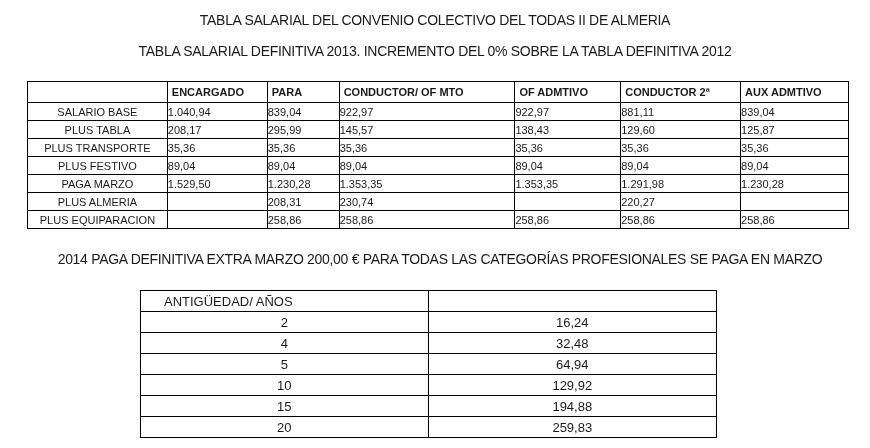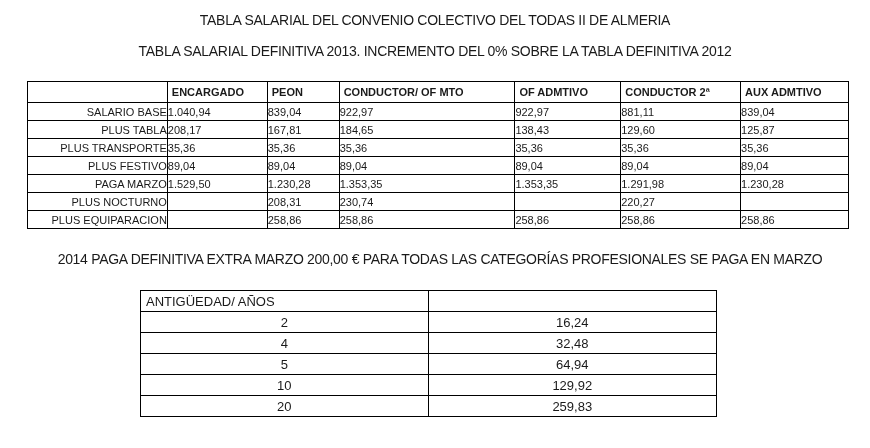--- a/index.html
+++ b/index.html
@@ -10,25 +10,25 @@
   #t1 { top: 12px; }
   #t2 { top: 43px; text-align: center; }
   #t3 { position: absolute; top: 251px; left: 0; width: 880px; text-align: center; font-size: 14px; letter-spacing: -0.3px; }
 
   table { border-collapse: collapse; position: absolute; }
   td, th { border: 1px solid #000; padding: 0; }
 
   #salary { left: 27px; top: 81px; width: 822px; font-size: 11px; }
   #salary th { height: 20px; text-align: left; padding-left: 4px; font-weight: bold; font-size: 11px; }
   #salary td { height: 17px; }
-  #salary td.rowlabel { text-align: right; }
+  #salary td.rowlabel { text-align: center; }
 
   #seniority { left: 140px; top: 290px; width: 577px; font-size: 13px; }
   #seniority td { height: 20px; text-align: center; }
-  #seniority td.hdr { text-align: left; padding-left: 5px; }
+  #seniority td.hdr { text-align: left; padding-left: 23px; }
 </style>
 </head>
 <body>
 
 <div id="t1" class="title">TABLA SALARIAL DEL CONVENIO COLECTIVO DEL TODAS II DE ALMERIA</div>
 <div id="t2" class="title">TABLA SALARIAL DEFINITIVA 2013. INCREMENTO DEL 0% SOBRE LA TABLA DEFINITIVA 2012</div>
 
 <table id="salary">
   <colgroup>
     <col style="width:140px">
@@ -36,40 +36,40 @@
       <col style="width:72px">
       <col style="width:176px">
       <col style="width:106px">
       <col style="width:120px">
       <col style="width:108px">
   </colgroup>
   <tbody>
       <tr>
     <th></th>
     <th>ENCARGADO</th>
-    <th>PEON</th>
+    <th>PARA</th>
     <th>CONDUCTOR/ OF MTO</th>
     <th>OF ADMTIVO</th>
     <th>CONDUCTOR 2ª</th>
     <th>AUX ADMTIVO</th>
   </tr>
   <tr>
     <td class="rowlabel">SALARIO BASE</td>
     <td>1.040,94</td>
     <td>839,04</td>
     <td>922,97</td>
     <td>922,97</td>
     <td>881,11</td>
     <td>839,04</td>
   </tr>
   <tr>
     <td class="rowlabel">PLUS TABLA</td>
     <td>208,17</td>
-    <td>167,81</td>
-    <td>184,65</td>
+    <td>295,99</td>
+    <td>145,57</td>
     <td>138,43</td>
     <td>129,60</td>
     <td>125,87</td>
   </tr>
   <tr>
     <td class="rowlabel">PLUS TRANSPORTE</td>
     <td>35,36</td>
     <td>35,36</td>
     <td>35,36</td>
     <td>35,36</td>
@@ -88,21 +88,21 @@
   <tr>
     <td class="rowlabel">PAGA MARZO</td>
     <td>1.529,50</td>
     <td>1.230,28</td>
     <td>1.353,35</td>
     <td>1.353,35</td>
     <td>1.291,98</td>
     <td>1.230,28</td>
   </tr>
   <tr>
-    <td class="rowlabel">PLUS NOCTURNO</td>
+    <td class="rowlabel">PLUS ALMERIA</td>
     <td></td>
     <td>208,31</td>
     <td>230,74</td>
     <td></td>
     <td>220,27</td>
     <td></td>
   </tr>
   <tr>
     <td class="rowlabel">PLUS EQUIPARACION</td>
     <td></td>
@@ -137,17 +137,21 @@
   </tr>
   <tr>
     <td>5</td>
     <td>64,94</td>
   </tr>
   <tr>
     <td>10</td>
     <td>129,92</td>
   </tr>
   <tr>
+    <td>15</td>
+    <td>194,88</td>
+  </tr>
+  <tr>
     <td>20</td>
     <td>259,83</td>
   </tr>
 </tbody>
   </table>
 
 </body></html>

